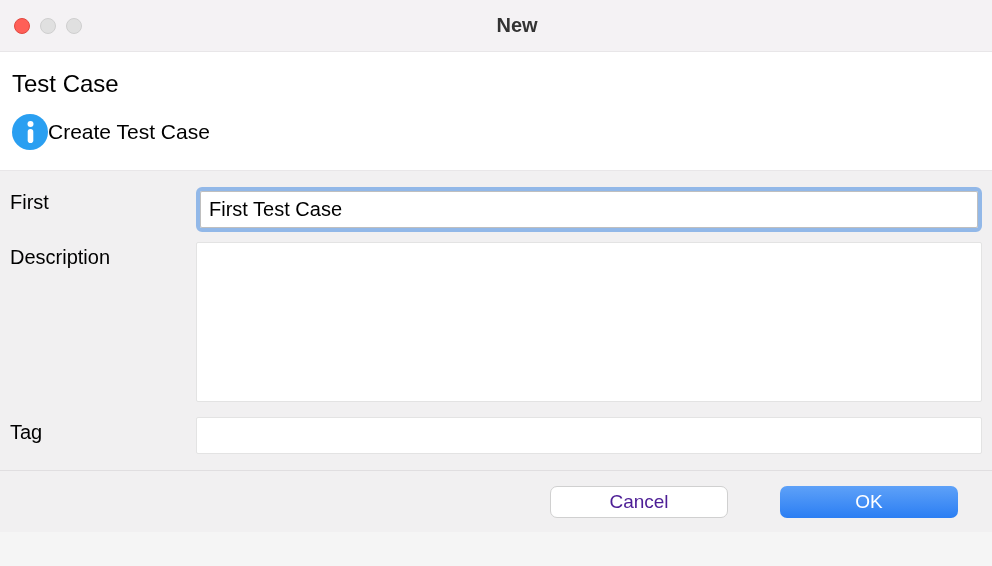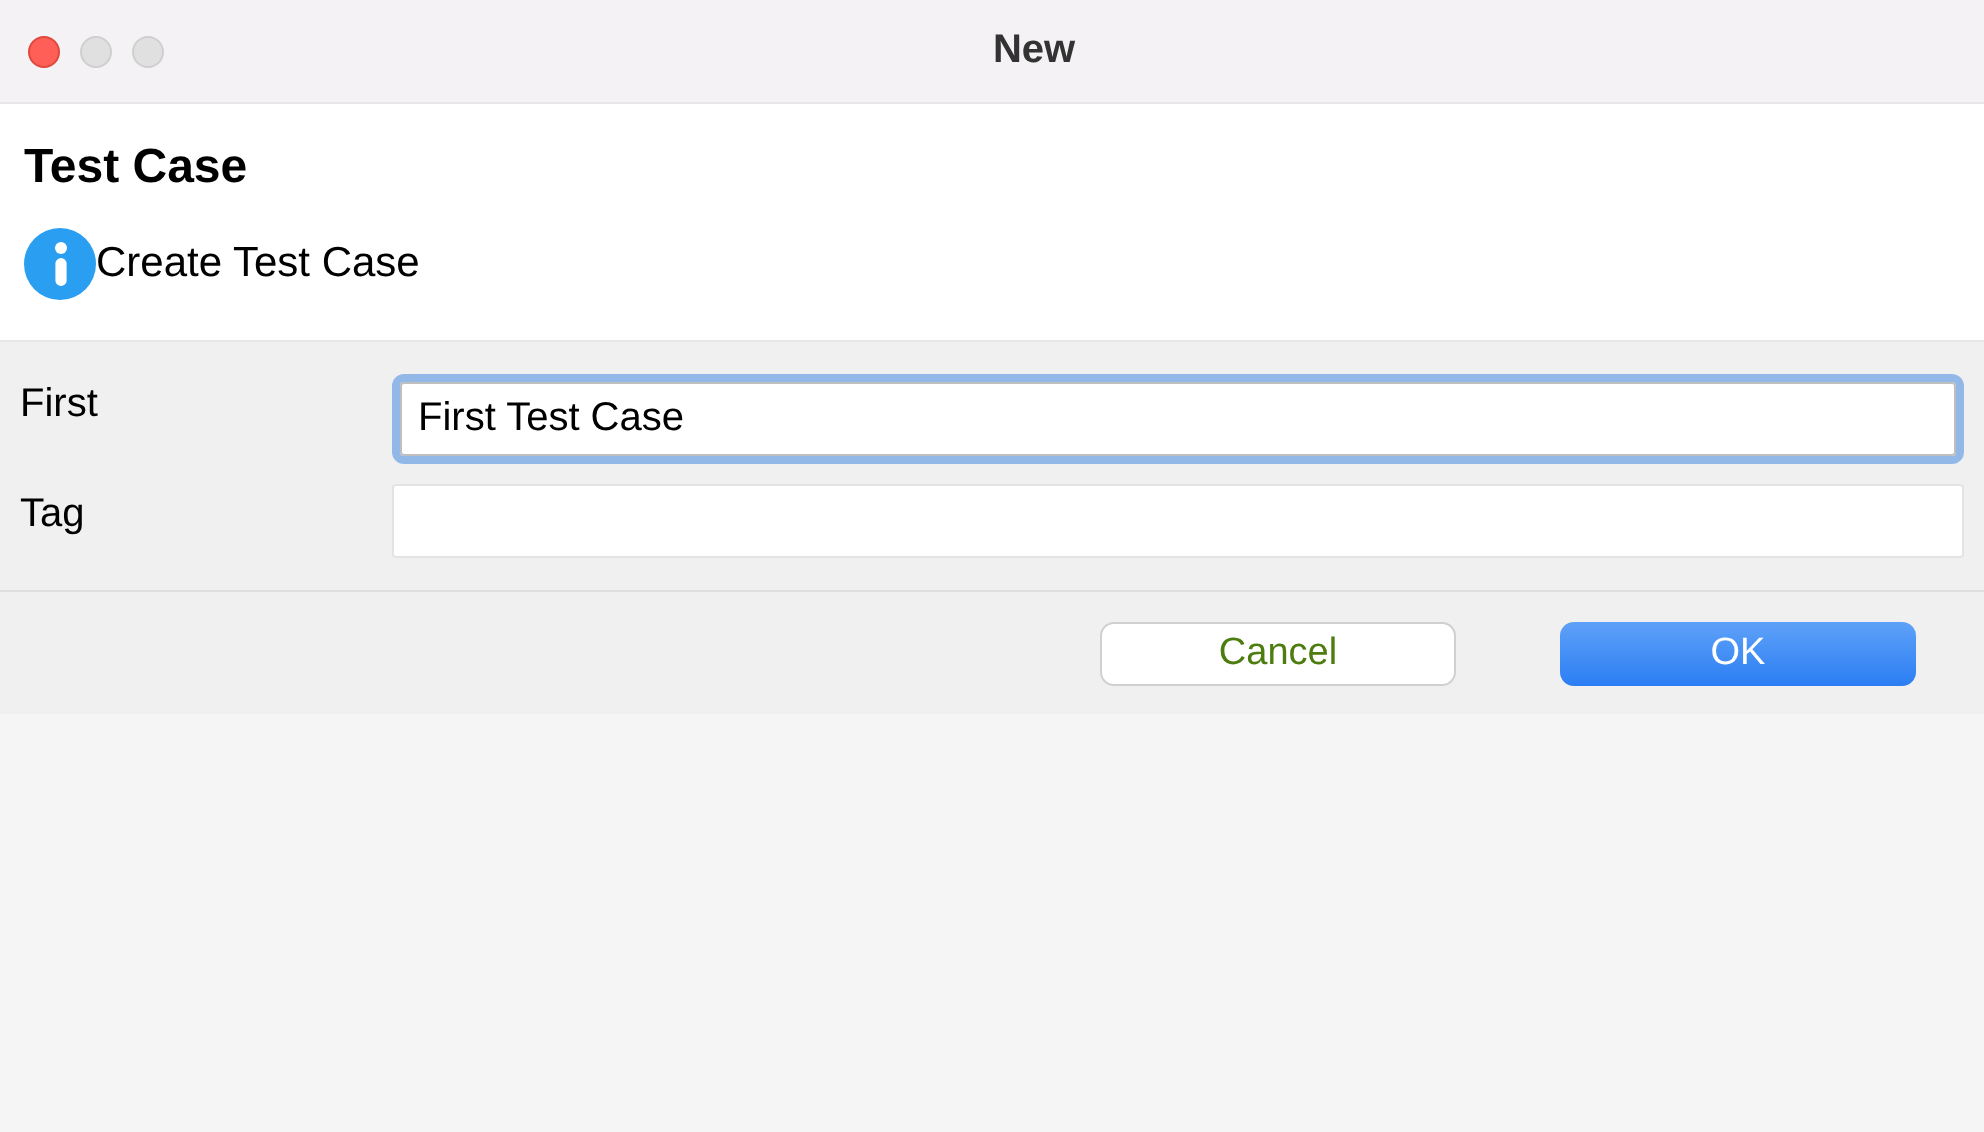--- a/index.html
+++ b/index.html
@@ -57,21 +57,21 @@
       color: #333;
       pointer-events: none;
       margin-left: 46px;
     }
     .header-panel {
       background: #ffffff;
       padding: 18px 12px 20px 12px;
       border-bottom: 1px solid #e8e6e8;
     }
     .header-title {
-      font-weight: 700;
+      font-weight: 400;
       font-size: 24px;
       margin-bottom: 16px;
     }
     .header-sub {
       display: flex;
       align-items: center;
     }
     .info-icon {
       width: 36px;
       height: 36px;
@@ -156,21 +156,21 @@
       font-family: inherit;
       cursor: pointer;
       display: flex;
       align-items: center;
       justify-content: center;
       border: none;
     }
     .btn-cancel {
       background: #ffffff;
       border: 1px solid #d0d0d0;
-      color: #4d7c0f;
+      color: #4c1d95;
     }
     .btn-ok {
       background: linear-gradient(to bottom, #5ea1f8, #2b7ef3);
       color: #ffffff;
       font-weight: 400;
       margin-left: 32px;
     }
   </style>
 </head>
 <body>
@@ -199,20 +199,26 @@
 
 <div class="form-area">
   <div class="form-row">
     <div class="form-label">First</div>
     <div class="form-field">
       <div class="input-focused-wrap">
         <input type="text" value="First Test Case" style="">
       </div>
     </div>
   </div>
+  <div class="form-row">
+    <div class="form-label">Description</div>
+    <div class="form-field">
+      <textarea style=""></textarea>
+    </div>
+  </div>
   <div class="form-row" style="margin-bottom:0">
     <div class="form-label">Tag</div>
     <div class="form-field">
       <input type="text" style="border: 1px solid rgb(227, 227, 227);" value="">
     </div>
   </div>
 </div>
 
 <div class="button-bar">
   <button class="btn btn-cancel">Cancel</button>

